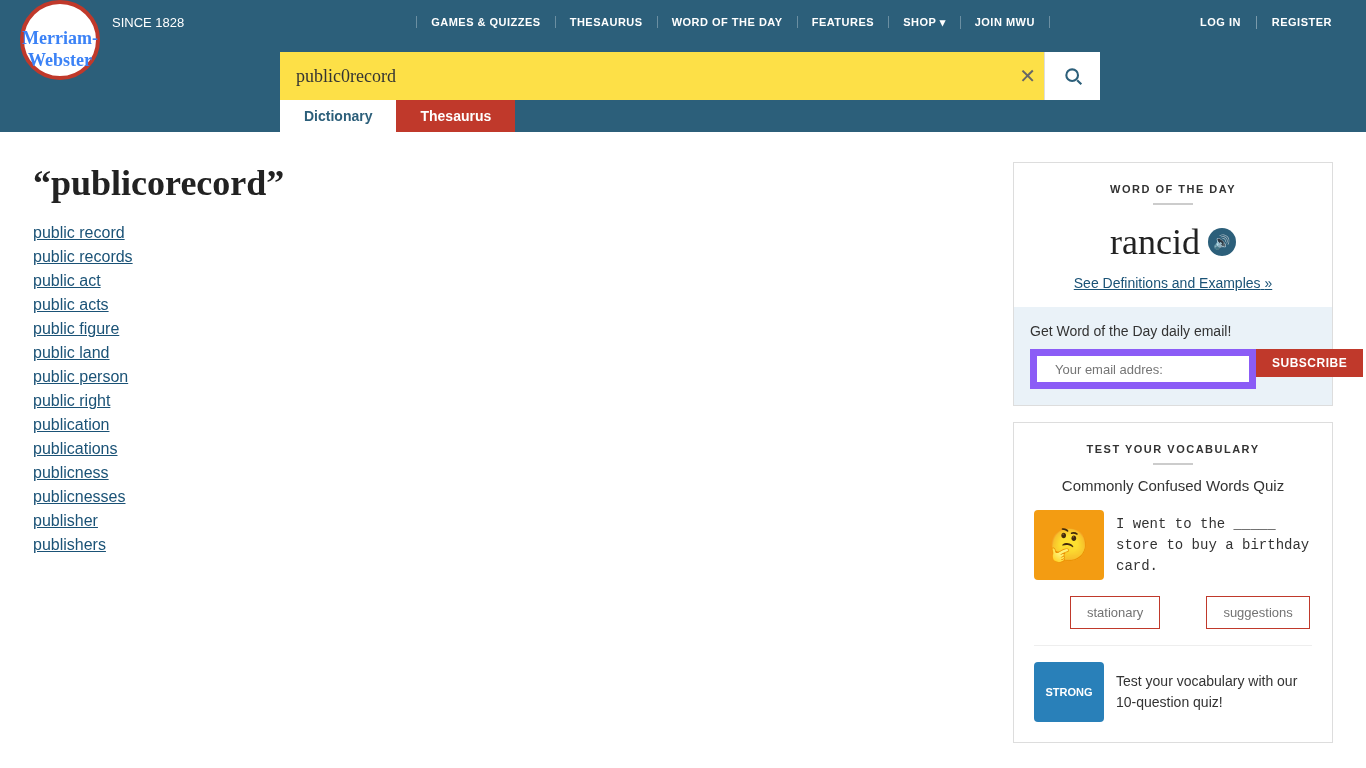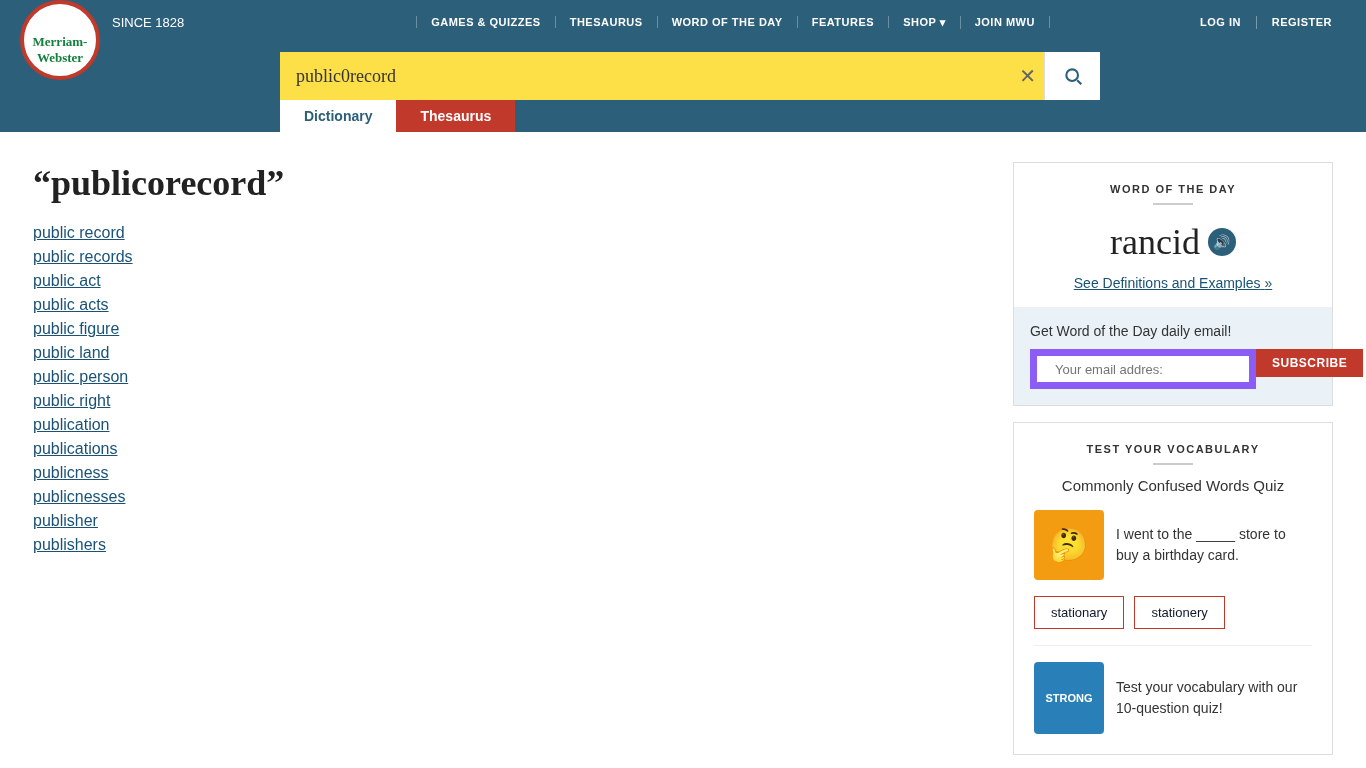--- a/index.html
+++ b/index.html
@@ -28,23 +28,23 @@
       border: 4px solid #c0392b;
       display: flex;
       align-items: center;
       justify-content: center;
       flex-shrink: 0;
       position: relative;
       top: 18px;
       z-index: 10;
     }
     .logo-text {
-      font-size: 13px;
-      font-weight: bold;
-      color: #15803d;
+      font-size: 18px;
+      font-weight: bold;
+      color: #3b82f6;
       text-align: center;
       line-height: 1.2;
       font-family: Georgia, serif;
       margin-top: 20px;
     }
     .since-text {
       color: #fff;
       font-size: 13px;
       font-family: Arial, sans-serif;
       white-space: nowrap;
@@ -355,49 +355,50 @@
       flex-shrink: 0;
     }
     .quiz-row {
       display: flex;
       gap: 12px;
       align-items: center;
       margin-bottom: 16px;
     }
     .quiz-text {
       font-size: 14px;
-      font-family: Liberation Sans, sans-serif;
+      font-family: Liberation Mono, monospace;
       color: #333;
       line-height: 1.5;
     }
     .quiz-options {
       display: flex;
       gap: 10px;
     }
     .quiz-option {
       border: 1px solid #c0392b;
       background: #fff;
-      color: #0f172a;
+      color: #737373;
       padding: 8px 16px;
       font-size: 13px;
       font-family: Arial, sans-serif;
       cursor: pointer;
       border-radius: 0;
+      margin-left: 36px;
     }
     .quiz2-row {
       display: flex;
       gap: 12px;
       align-items: center;
       margin-top: 16px;
       border-top: 1px solid #eee;
       padding-top: 16px;
     }
     .quiz2-image {
       width: 70px;
-      height: 72px;
+      height: 60px;
       background: #2980b9;
       border-radius: 4px;
       display: flex;
       align-items: center;
       justify-content: center;
       font-size: 11px;
       font-weight: bold;
       color: #fff;
       font-family: Arial, sans-serif;
       flex-shrink: 0;
@@ -507,21 +508,21 @@
     <div class="vocab-card">
       <div class="vocab-label">TEST YOUR VOCABULARY</div>
       <div class="vocab-divider"></div>
       <div class="vocab-quiz-title">Commonly Confused Words Quiz</div>
       <div class="quiz-row">
         <div class="quiz-image">🤔</div>
         <div class="quiz-text">I went to the _____ store to buy a birthday card.</div>
       </div>
       <div class="quiz-options">
         <button class="quiz-option">stationary</button>
-        <button class="quiz-option">stationery</button>
+        <button class="quiz-option">suggestions</button>
       </div>
       <div class="quiz2-row">
         <div class="quiz2-image">STRONG</div>
         <div class="quiz2-text">Test your vocabulary with our 10-question quiz!</div>
       </div>
     </div>
   </div>
 </div>
 
 </body></html>

